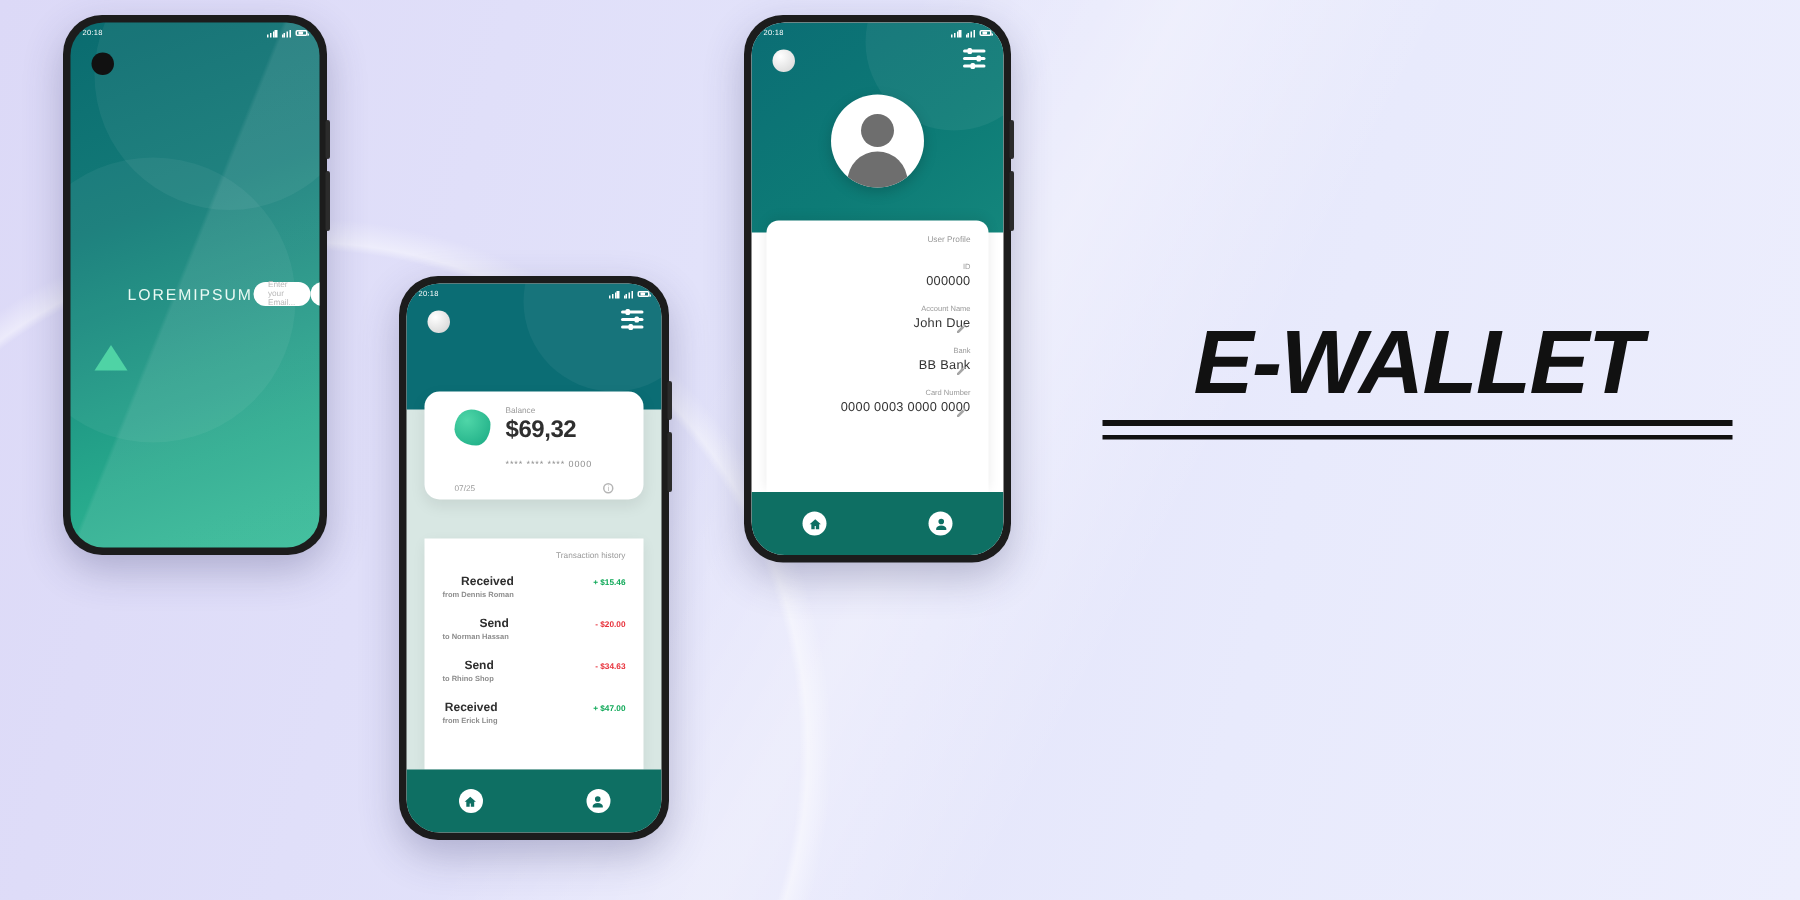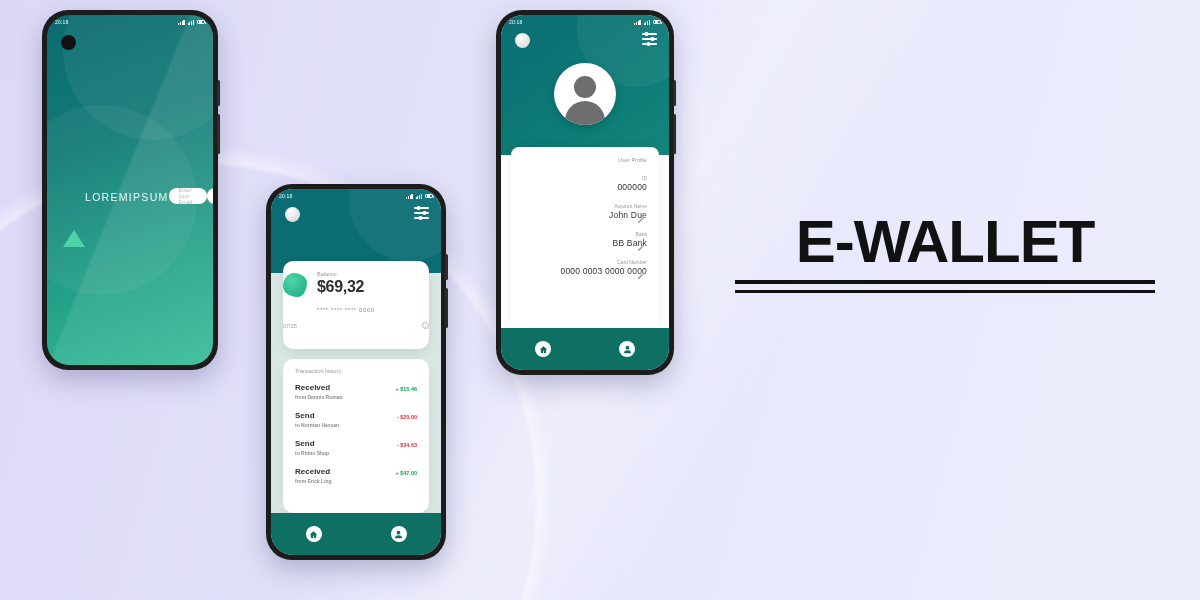--- a/index.html
+++ b/index.html
@@ -76,36 +76,36 @@
                   background:rgba(255,255,255,.05); }
   #phone2 .punch{ left:14px; top:18px; width:15px; height:15px;
                   background:radial-gradient(circle at 35% 30%,#ffffff,#cfcfcf); }
   .tune{ position:absolute; right:12px; top:18px; width:15px; height:13px; z-index:6; }
   .tune span{ position:absolute; left:0; right:0; height:1.6px; background:#fff; border-radius:1px; }
   .tune span:nth-child(1){ top:0 } .tune span:nth-child(2){ top:5.2px } .tune span:nth-child(3){ top:10.4px }
   .tune b{ position:absolute; width:3px; height:4.4px; background:#fff; border-radius:1px; }
   .tune b:nth-child(4){ top:-1.4px; left:3px } .tune b:nth-child(5){ top:3.8px; left:8.5px }
   .tune b:nth-child(6){ top:9px; left:4.5px }
 
-  .card{ position:absolute; left:12px; top:72px; right:12px; height:88px; background:#fff;
-         border-radius:10px; box-shadow:0 4px 10px rgba(0,0,0,.08); padding:10px 0; }
+  .card{ position:absolute; left:12px; top:72px; right:12px; height:72px; background:#fff;
+         border-radius:10px; box-shadow:0 4px 10px rgba(0,0,0,.08); padding:10px 20px; }
   .card-top{ display:flex; gap:10px; align-items:flex-start; }
   .blob{ width:24px; height:24px; margin-top:2px;
          background:radial-gradient(circle at 35% 30%,#4fd6a8,#18a982);
          border-radius:46% 54% 40% 60% / 55% 42% 58% 45%; }
   .bal-label{ font-size:5.5px; color:#9a9a9a; }
   .bal-amt{ font-size:16px; font-weight:bold; color:#2f2f2f; letter-spacing:-.3px; margin-top:1px; }
   .card-num{ margin-top:10px; margin-left:34px; font-size:6px; color:#8e8e8e; letter-spacing:.6px; }
   .card-foot{ display:flex; justify-content:space-between; align-items:center; margin-top:9px; }
   .card-date{ font-size:5.5px; color:#9a9a9a; }
   .info-ic{ width:7px; height:7px; border:.8px solid #b5b5b5; border-radius:50%; color:#b5b5b5;
             font-size:5px; line-height:6px; text-align:center; }
 
   .txpanel{ position:absolute; left:12px; top:170px; right:12px; bottom:42px; background:#fff;
-            border-radius:10px; box-shadow:0 3px 9px rgba(0,0,0,.07); padding:9px 12px; overflow:hidden; }
+            border-radius:0; box-shadow:0 3px 9px rgba(0,0,0,.07); padding:9px 12px; overflow:hidden;text-align:right; }
   .tx-title{ font-size:5.5px; color:#9a9a9a; margin-bottom:9px; }
   .tx{ display:flex; justify-content:space-between; align-items:flex-start; margin-bottom:11px; }
   .tx-type{ font-size:8px; font-weight:bold; color:#2f2f2f; }
   .tx-who{ font-size:5px; color:#8c8c8c; font-weight:bold; margin-top:2px; }
   .tx-amt{ font-size:5.5px; font-weight:bold; margin-top:3px; }
 
   .navbar{ position:absolute; left:0; right:0; bottom:0; height:42px; background:#0e6f63;
            display:flex; align-items:center; justify-content:space-around; }
   .nav-ic{ width:16px; height:16px; border-radius:50%; background:#fff; display:flex;
            align-items:center; justify-content:center; }
@@ -132,21 +132,21 @@
                   border-radius:8px 8px 0 0; box-shadow:0 -2px 8px rgba(0,0,0,.08); padding:10px 12px;text-align:right; }
   .ps-title{ font-size:5.5px; color:#999; margin-bottom:12px; }
   .field{ margin-bottom:11px; position:relative; }
   .f-label{ font-size:5px; color:#9a9a9a; }
   .f-value{ font-size:8.5px; color:#333; margin-top:1px; letter-spacing:.2px; }
   .pencil{ position:absolute; right:2px; bottom:2px; width:8px; height:8px; }
   .pencil svg{ width:8px; height:8px; fill:#a5a5a5; }
 
   
   .headline{ position:absolute; left:735px; top:212px; width:420px; text-align:center; color:#111; }
-  .h1{ font-size:60px; font-weight:bold; letter-spacing:-1px; line-height:1; }
+  .h1{ font-size:60px; font-weight:bold; letter-spacing:-1px; line-height:1;font-style:italic; }
   .hr1{ height:4px; background:#111; margin:8px 0 6px; }
   .h2{ font-size:31px; letter-spacing:-.4px; line-height:1.05; }
   .hr2{ height:3px; background:#111; margin:5px 0 4px; }
   .h3{ font-size:58px; font-weight:bold; letter-spacing:-1px; line-height:1.05; }
 </style>
 </head>
 <body>
 
 <div class="bg-sheen"></div>
 <div class="bg-arc"></div>

